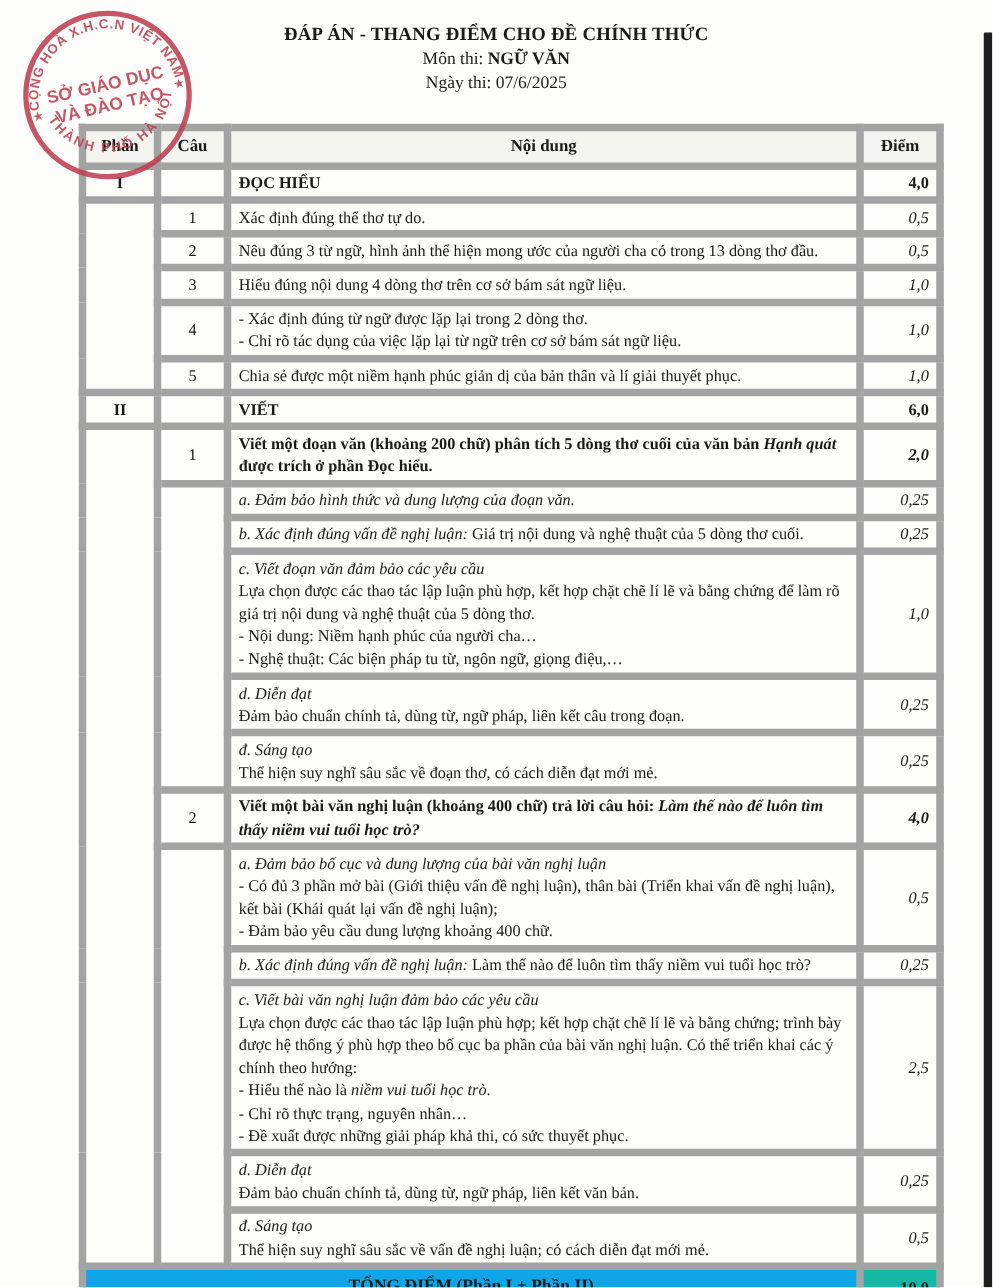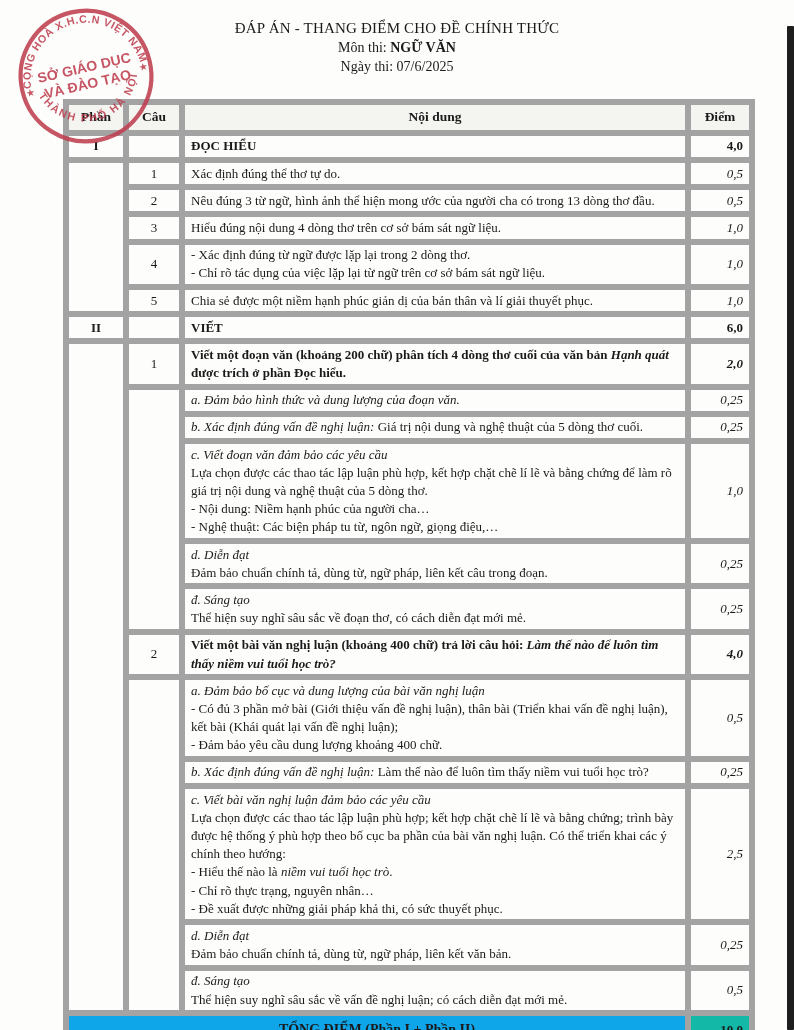--- a/index.html
+++ b/index.html
@@ -15,21 +15,21 @@
   .scan-edge{
     position:absolute;right:0;top:26px;bottom:0;width:7px;
     background:#1e1e1e;border-radius:1px;
   }
   
   .header-row{display:flex;padding-top:32px;}
   .header-left{width:280px;margin-left:65px;text-align:center;line-height:1.35;}
   .header-right{width:345px;margin-left:15px;text-align:center;line-height:1.35;}
   .org-line{font-weight:bold;font-size:14px;letter-spacing:.2px;}
   .u{display:inline-block;border-bottom:1.2px solid #1a1a1a;padding:0 3px 1px;}
-  .doc-title{margin-top:20px;text-align:center;font-weight:normal;font-size:15px;letter-spacing:.2px;}
+  .doc-title{margin-top:20px;text-align:center;font-weight:bold;font-size:15px;letter-spacing:.2px;}
   .doc-sub{margin-top:3px;text-align:center;font-size:14px;}
   .doc-sub .b{font-weight:bold;}
   
   .stamp{
     position:absolute;left:16px;top:6px;width:140px;height:140px;
     transform:rotate(-13deg);opacity:.88;
   }
   
   table.answer{
     border-collapse:collapse;
@@ -148,21 +148,21 @@
           <td class="col-cau"></td>
           <td class="col-noidung">
             <div class="line"><span class="b">VIẾT</span></div>
           </td>
           <td class="col-diem b">6,0</td>
         </tr>
         <tr>
           <td class="col-phan" rowspan="12"></td>
           <td class="col-cau">1</td>
           <td class="col-noidung">
-            <div class="line"><span class="b">Viết một đoạn văn (khoảng 200 chữ) phân tích 4 dòng thơ cuối của văn bản </span><span class="b i">Hạnh quát</span><span class="b"> được trích ở phần Đọc hiểu.</span></div>
+            <div class="line"><span class="b">Viết một đoạn văn (khoảng 200 chữ) phân tích 5 dòng thơ cuối của văn bản </span><span class="b i">Hạnh quát</span><span class="b"> được trích ở phần Đọc hiểu.</span></div>
           </td>
           <td class="col-diem b i">2,0</td>
         </tr>
         <tr>
           <td class="col-cau" rowspan="5"></td>
           <td class="col-noidung">
             <div class="line"><span class="i">a. Đảm bảo hình thức và dung lượng của đoạn văn.</span></div>
           </td>
           <td class="col-diem i">0,25</td>
         </tr>

